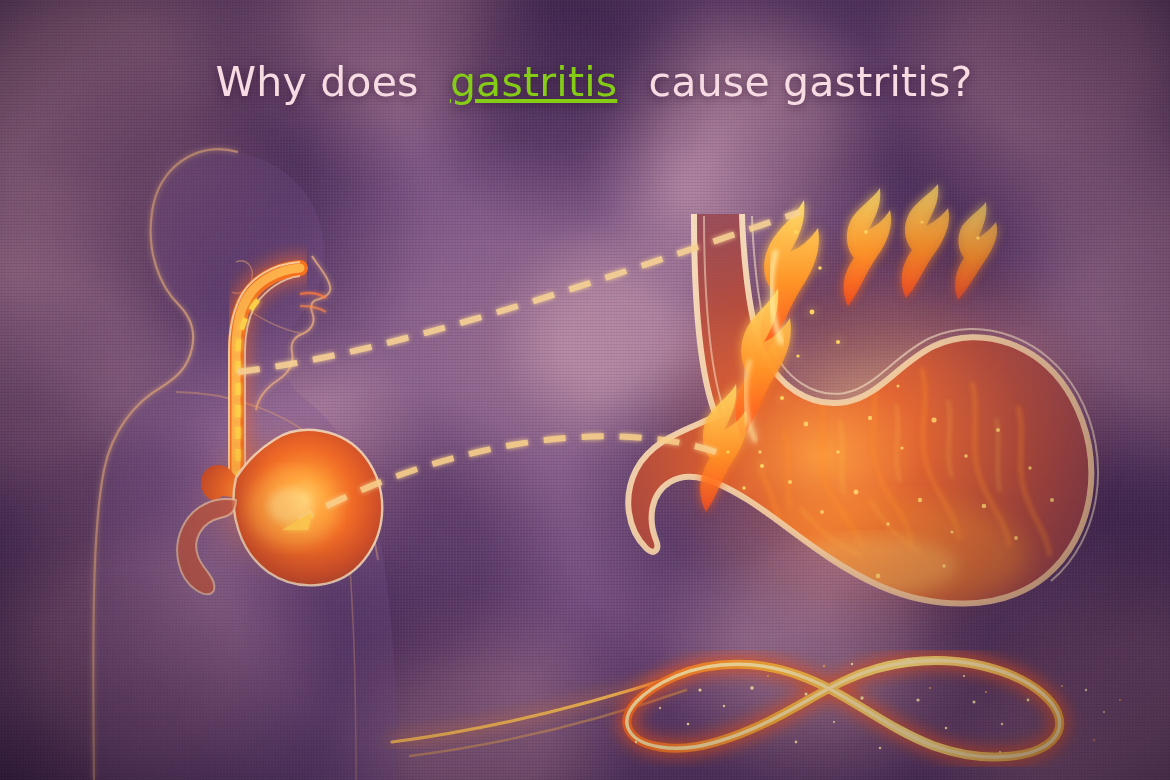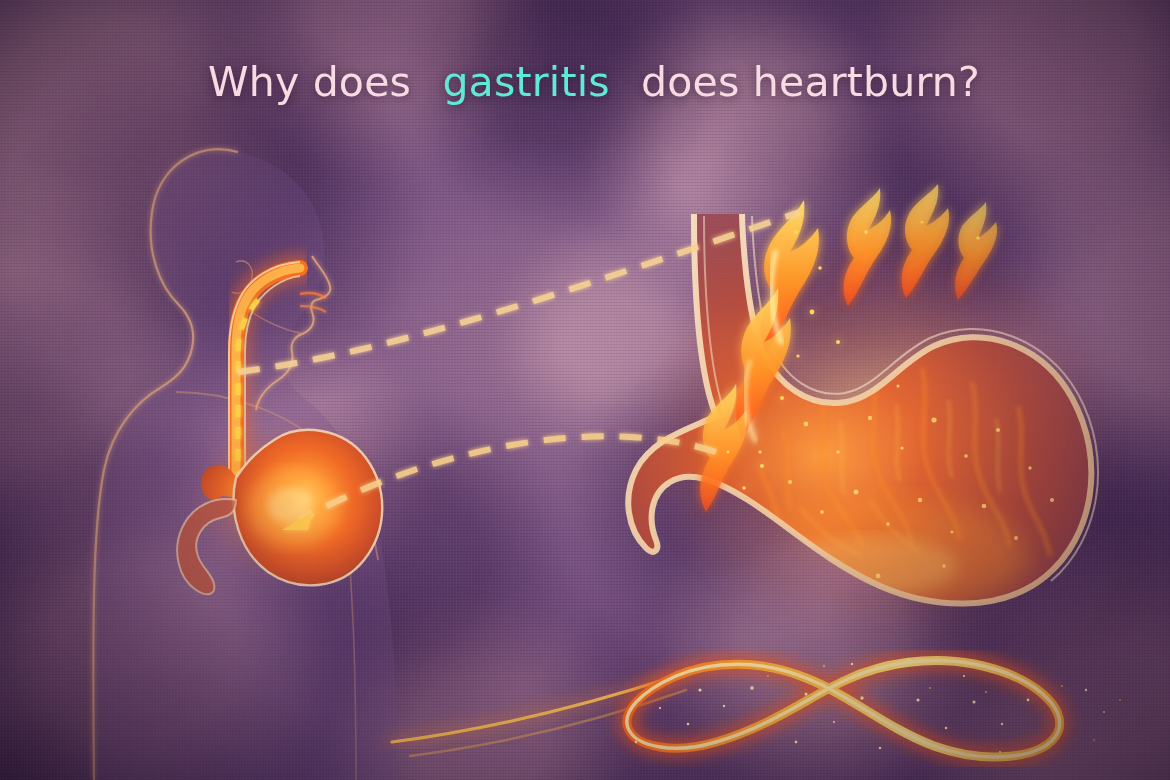--- a/index.html
+++ b/index.html
@@ -75,21 +75,21 @@
     position:absolute;left:0;right:0;top:58px;
     text-align:center;
     font-size:41px;
     letter-spacing:.2px;
     font-weight:400;
     color:#f7dbe3;
     text-shadow:0 2px 10px rgba(40,10,40,.55);
     white-space:nowrap;
     z-index:9;
   }
-  .title .hl{color:#5eead4;}
+  .title .hl{color:#84cc16;text-decoration:underline;}
   .title span{display:inline;margin-left:18px;}
 </style>
 </head>
 <body>
 
 <div id="stage">
 
   <div class="bg-base"></div>
   <div class="bg-blobs blobA"></div>
   <div class="bg-blobs blobB"></div>
@@ -559,16 +559,16 @@
           <circle cx="1062" cy="686" r="1"></circle>
         <circle cx="1094" cy="740" r="1.1"></circle>
           <circle cx="1120" cy="700" r="1"></circle>
       </g>
     </g>
   </svg>
 
   <div class="bg-vignette"></div>
 
   <div class="title">
-    <span>Why does </span><span class="hl">gastritis</span><span> does heartburn?</span>
+    <span>Why does </span><span class="hl">gastritis</span><span> cause gastritis?</span>
   </div>
 
 </div>
 
 </body></html>

